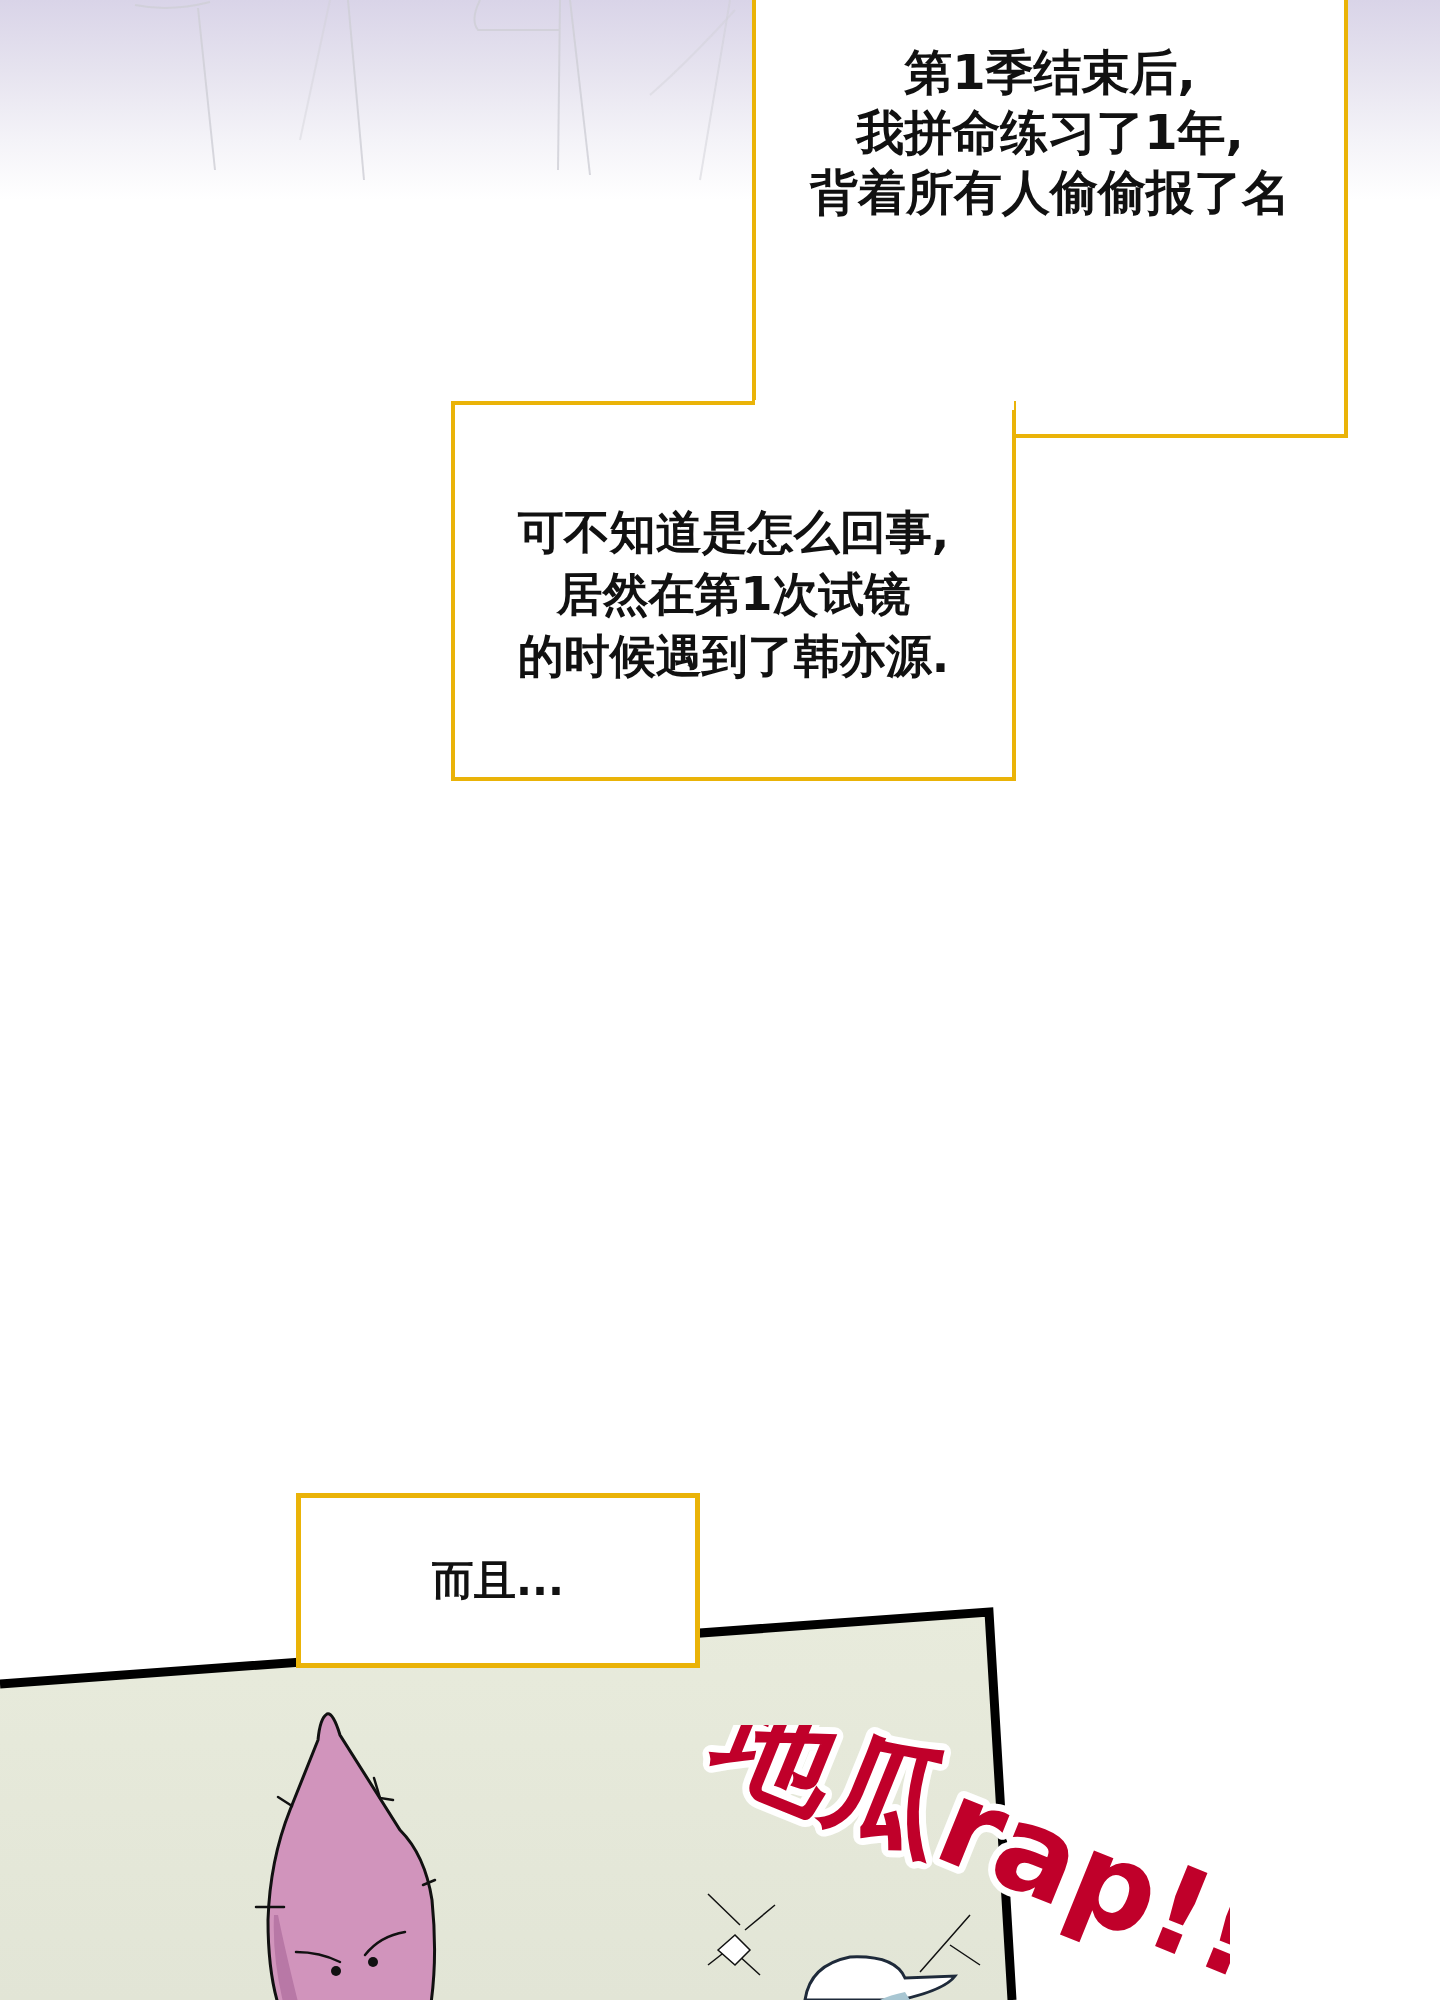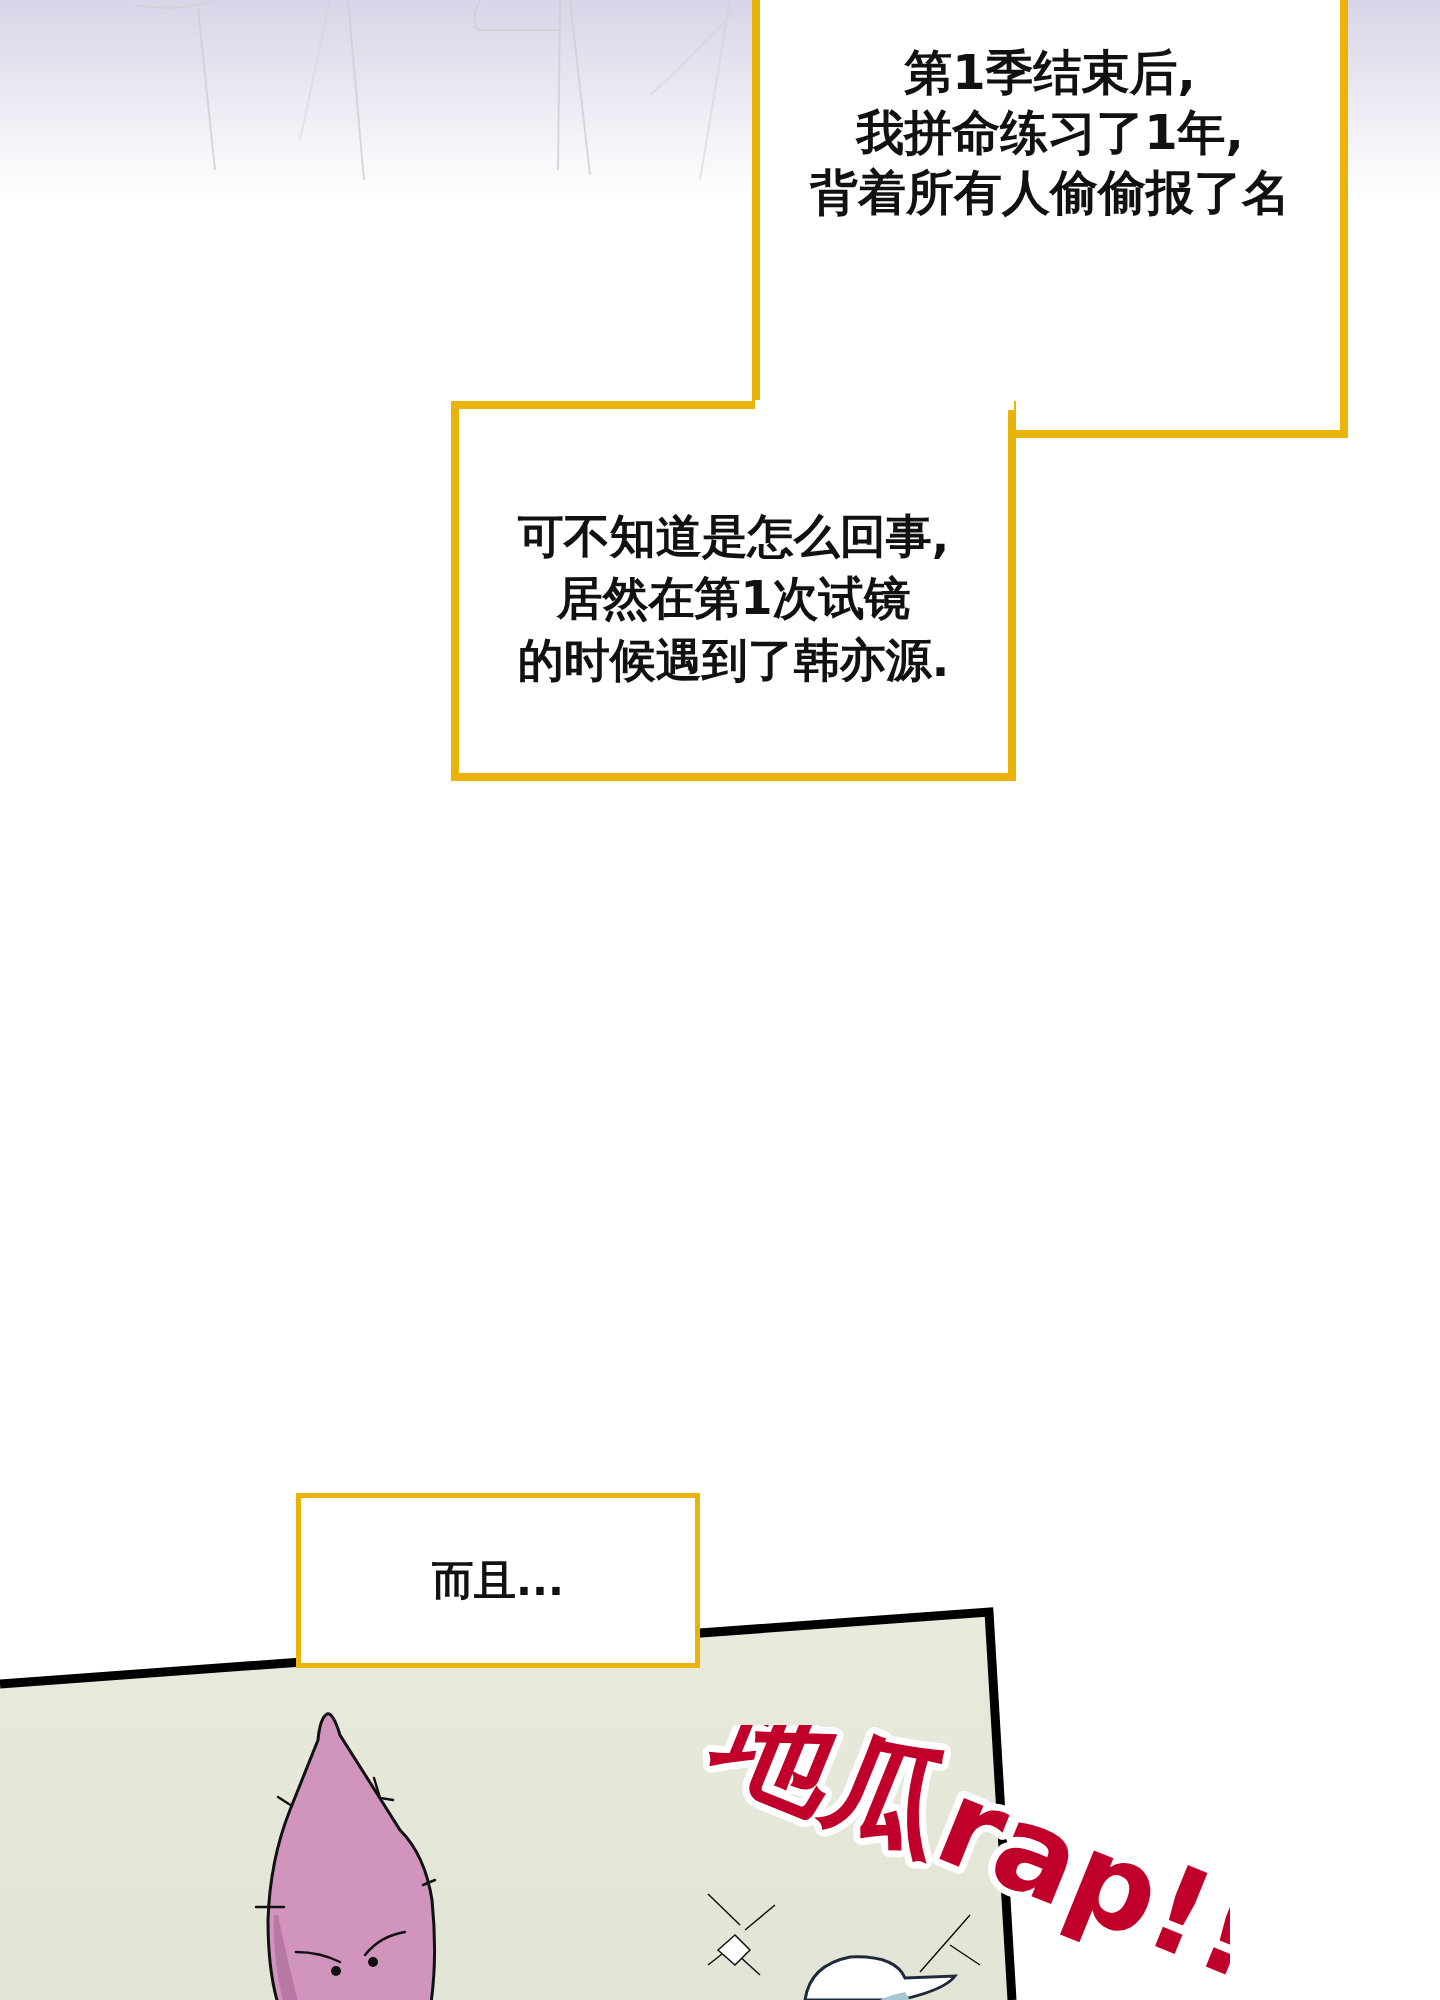--- a/index.html
+++ b/index.html
@@ -7,21 +7,21 @@
     width:1440px; height:2000px; position:relative; overflow:hidden;
     background:#ffffff;
     font-family:"DejaVu Sans", sans-serif;
   }
   .bg-top {
     position:absolute; left:0; top:0; width:1440px; height:200px;
     background:linear-gradient(to bottom, #d9d4e8 0%, #e6e3ef 35%, #f4f3f8 70%, #ffffff 100%);
   }
   .sketch { position:absolute; left:0; top:0; width:760px; height:200px; }
   .caption {
-    position:absolute; background:#fff; border:8px solid #eab308;
+    position:absolute; background:#fff; border:4px solid #eab308;
     box-sizing:border-box; color:#111;
     display:flex; align-items:center; justify-content:center;
     text-align:center; font-weight:bold;
   }
   .caption .txt { white-space:pre-line; }
   #box1 { left:752px; top:-10px; width:596px; height:448px; border-top:none; }
   #box1 .txt { font-size:48px; line-height:60px; position:absolute; top:52px; left:0; right:0; }
   #box2 { left:451px; top:401px; width:565px; height:380px; }
   #box2 .txt { font-size:46px; line-height:62px; position:absolute; top:96px; left:0; right:0; }
   

